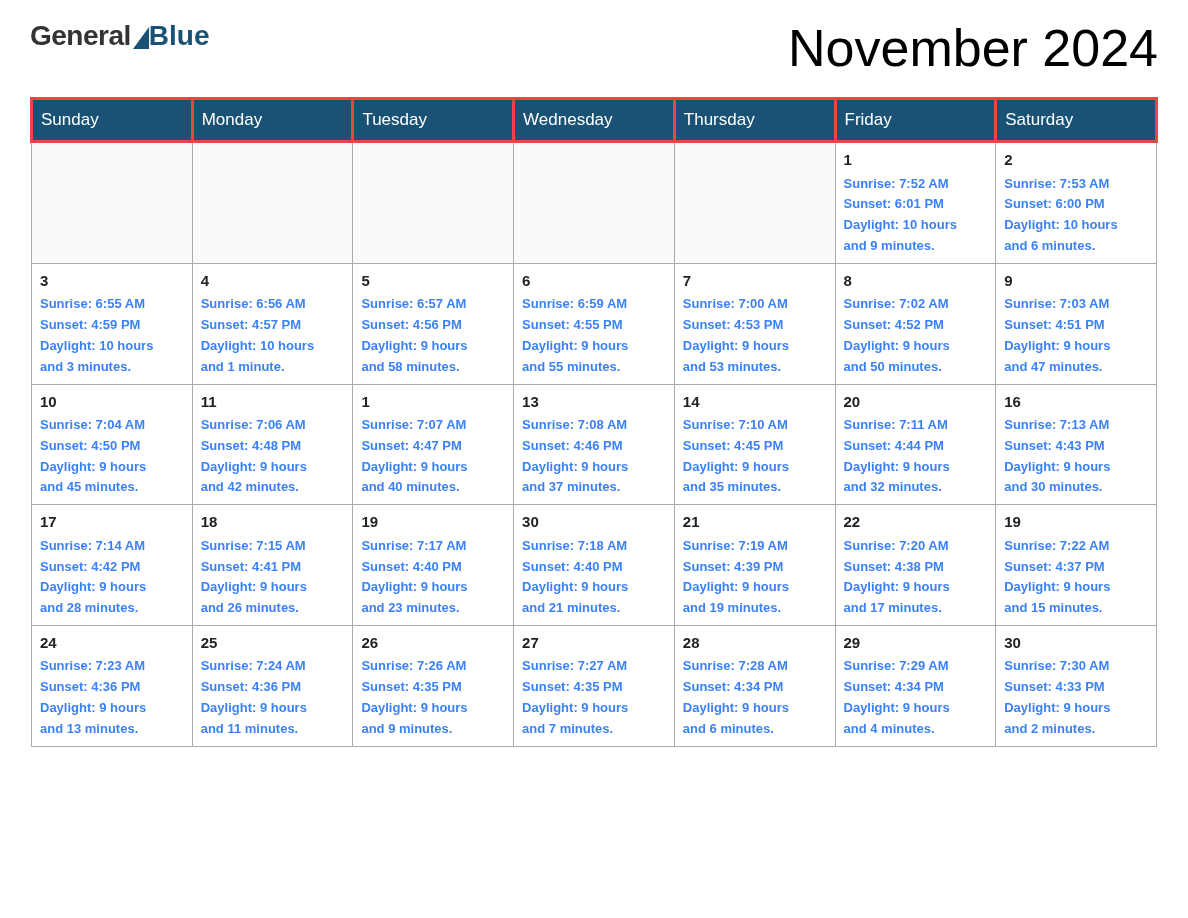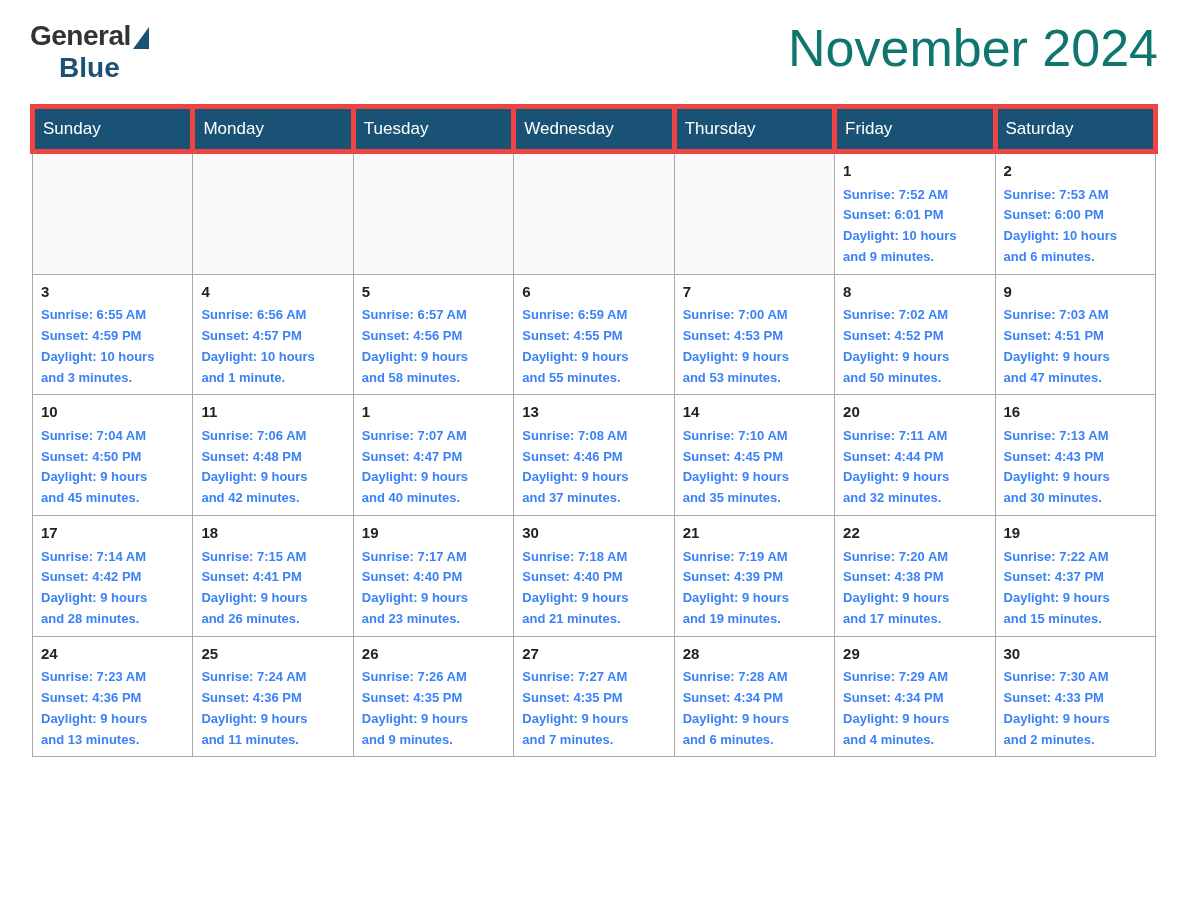--- a/index.html
+++ b/index.html
@@ -12,22 +12,22 @@
       min-height: 918px;
     }
     .header {
       display: flex;
       justify-content: space-between;
       align-items: flex-start;
       margin-bottom: 20px;
     }
     .logo {
       display: flex;
-      flex-direction: column;
-      align-items: center;
+      flex-direction: row;
+      align-items: flex-end;
     }
     .logo-top {
       display: flex;
       align-items: center;
     }
     .logo-general {
       font-size: 28px;
       font-weight: bold;
       color: #333;
       letter-spacing: -0.5px;
@@ -45,41 +45,41 @@
       font-weight: bold;
       color: #1a5276;
       margin-left: 0px;
     }
     .title-section {
       text-align: right;
     }
     .month-title {
       font-size: 52px;
       font-weight: normal;
-      color: #0f766e;
+      color: #000000;
       line-height: 1.1;
     }
     .location {
       font-size: 22px;
       color: #555;
       margin-top: 4px;
     }
     .calendar {
       width: 100%;
       border-collapse: collapse;
       border: 1px solid #aaa;
     }
     .calendar th {
       background-color: #1a5276;
       color: #fff;
       font-size: 17px;
       font-weight: normal;
       padding: 10px 8px;
       text-align: left;
-      border: 5px solid #ef4444;
+      border: 3px solid #ef4444;
     }
     .calendar td {
       vertical-align: top;
       padding: 6px 8px;
       border: 1px solid #aaa;
       width: 14.28%;
       font-size: 13px;
       color: #333;
       line-height: 1.5;
       min-height: 110px;

